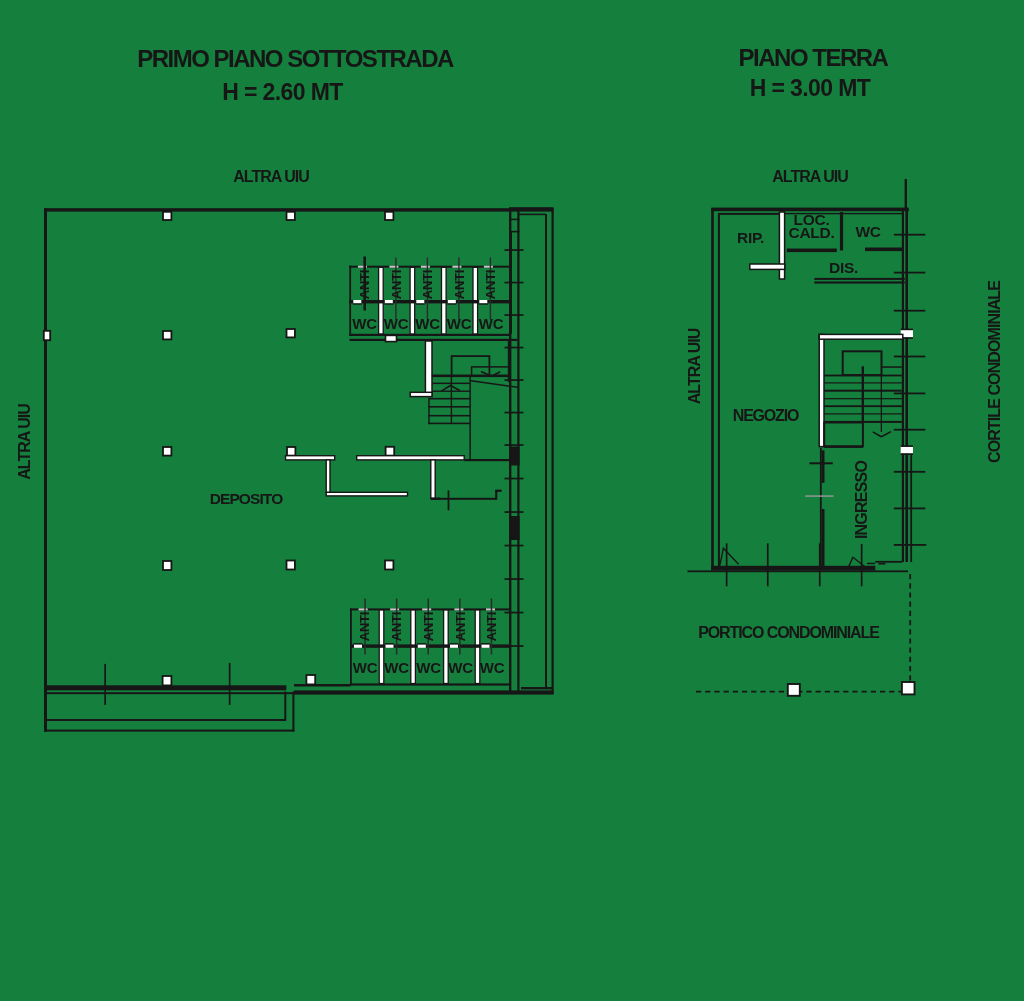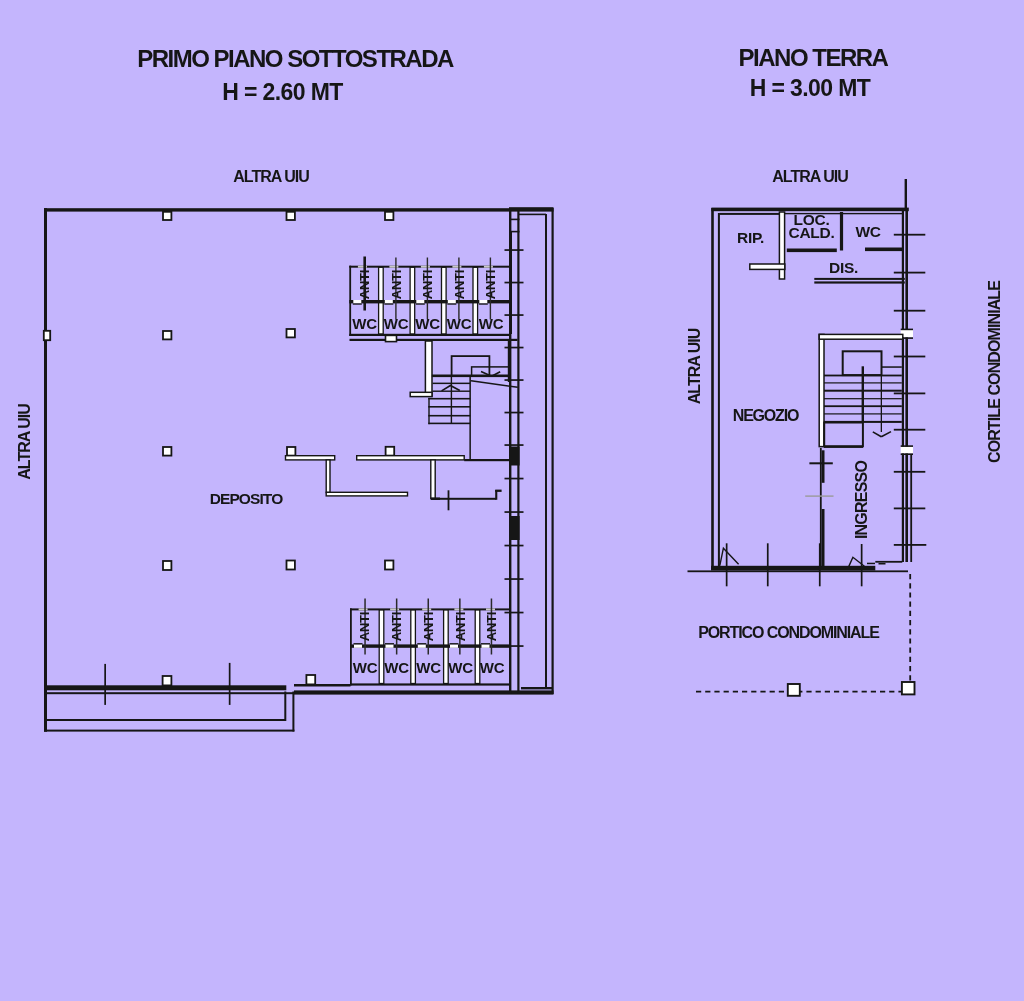--- a/index.html
+++ b/index.html
@@ -1,16 +1,16 @@
 <!DOCTYPE html>
 <html><head>
 <meta charset="utf-8">
 <style>
   html,body{margin:0;padding:0;background:#ffffff;}
-  .page{position:relative;width:1024px;height:1001px;background:#c4b5fd;overflow:hidden;}
+  .page{position:relative;width:1024px;height:1001px;background:#15803d;overflow:hidden;}
   svg{position:absolute;left:0;top:0;}
   text{font-family:"Liberation Sans", sans-serif;fill:#161616;font-weight:bold;}
 </style>
 </head>
 <body>
 <div class="page">
 <svg width="1024" height="1001" viewBox="0 0 1024 1001">
 
 <text x="295" y="67" font-size="24" text-anchor="middle" letter-spacing="-1.5">PRIMO PIANO SOTTOSTRADA</text>
 

